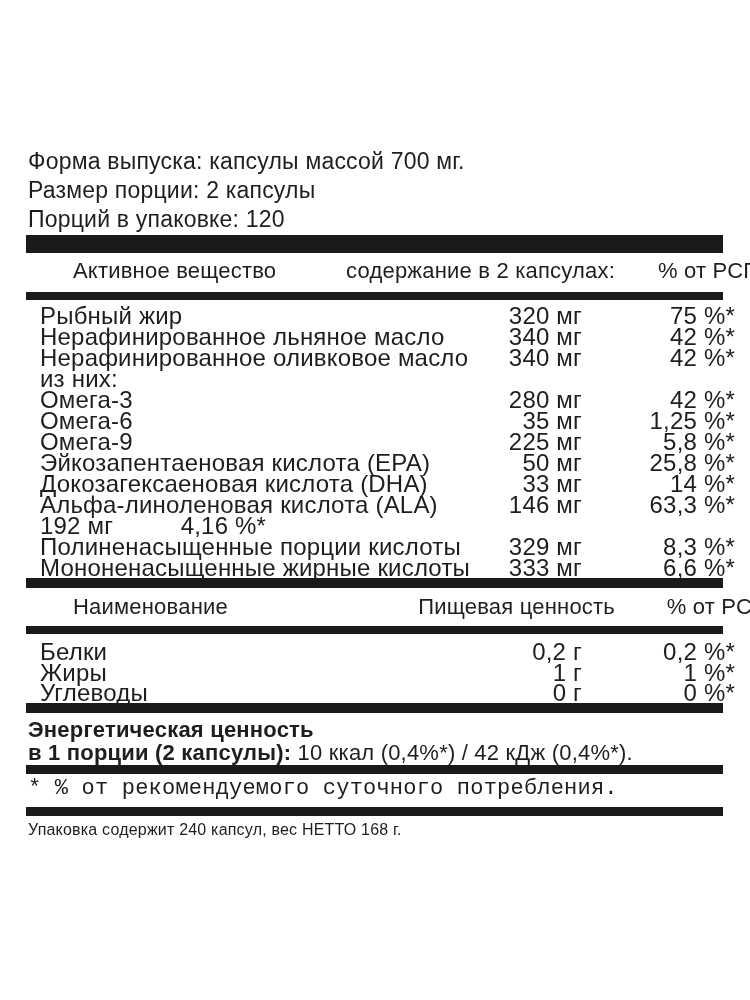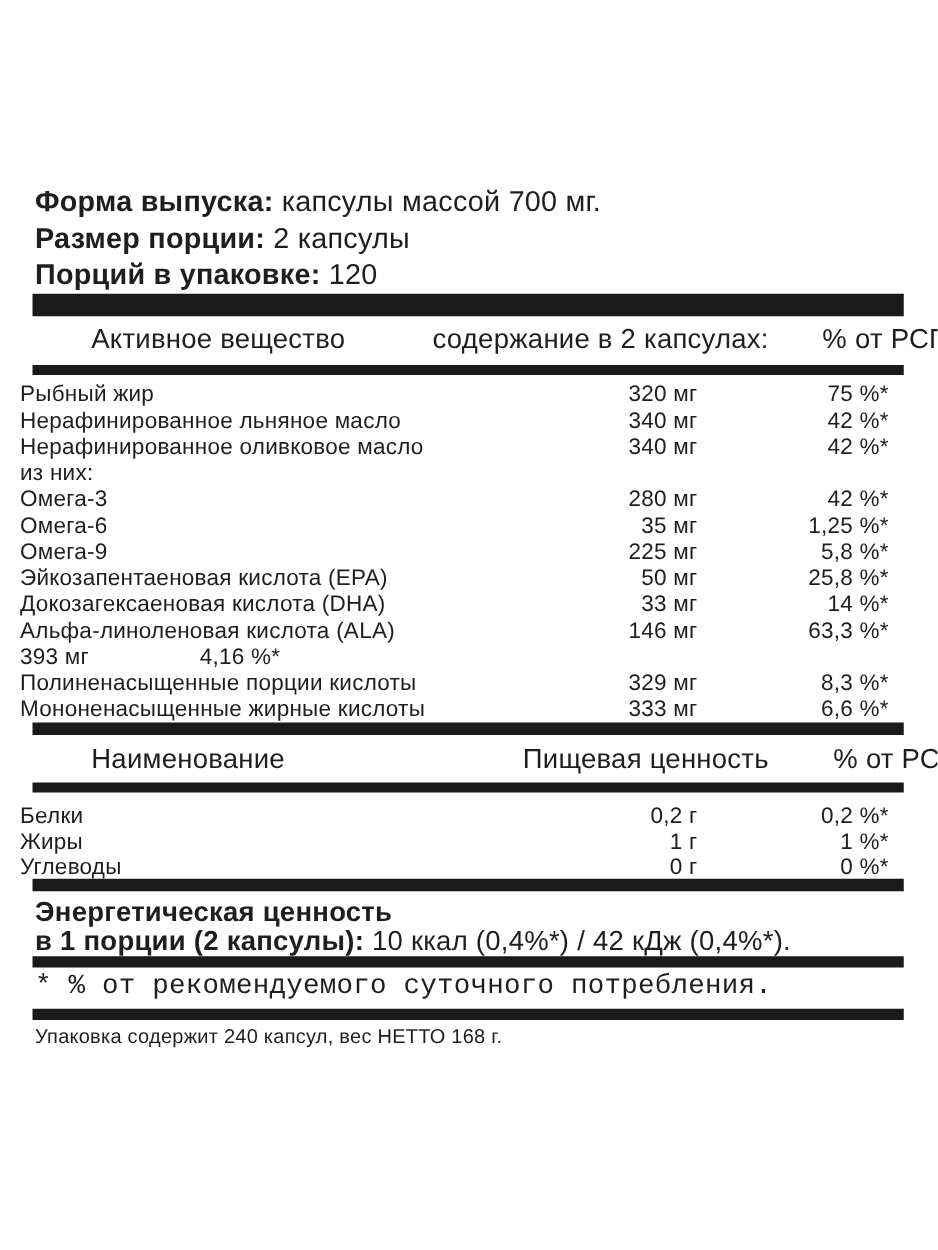--- a/index.html
+++ b/index.html
@@ -18,37 +18,37 @@
     left: 26px;
     width: 697px;
     background: #1a1a1a;
   }
   
   #info {
     left: 28px; right: 27px; top: 147px;
     font-size: 23px; line-height: 29px;
     letter-spacing: 0.2px;
   }
-  #info .lbl { font-weight: 700; }
+  #info .lbl { font-weight: 400; }
   
   .thead {
     left: 28px; width: 695px;
     font-size: 22px; line-height: 30px;
     letter-spacing: 0.2px;
     display: flex; align-items: baseline; margin-left: 45px;
   }
   
   .trow { display: flex; align-items: baseline; }
   .c-name { flex: 1 1 auto; text-align: left; white-space: nowrap; }
   .c-amt  { flex: 0 0 auto; text-align: right; white-space: pre; }
   .c-pct  { flex: 0 0 153px; text-align: right; white-space: pre; }
   
   .rows {
-    left: 16px; width: 695px;
-    font-size: 18px;
+    left: 40px; width: 695px;
+    font-size: 24px;
     letter-spacing: 0.2px;
   }
   #rows-active { top: 305px; line-height: 21px; }
   #rows-nutrition { top: 642px; line-height: 20.5px; }
   
   #bar-top        { top: 235px; height: 18px; }
   #bar-thin-1     { top: 292px; height: 8px; }
   #bar-mid-1      { top: 578px; height: 10px; }
   #bar-thin-2     { top: 626px; height: 8px; }
   #bar-mid-2      { top: 703px; height: 10px; }
@@ -159,21 +159,21 @@
       <span class="c-pct">14 %*</span>
     </div>
 
     <div class="trow">
       <span class="c-name">Альфа-линоленовая кислота (ALA)</span>
       <span class="c-amt">146 мг</span>
       <span class="c-pct">63,3 %*</span>
     </div>
 
     <div class="trow">
-      <span class="c-amt">393 мг</span>
+      <span class="c-amt">192 мг</span>
       <span class="c-pct">4,16 %*</span>
     </div>
 
     <div class="trow">
       <span class="c-name">Полиненасыщенные порции кислоты</span>
       <span class="c-amt">329 мг</span>
       <span class="c-pct">8,3 %*</span>
     </div>
 
     <div class="trow">

